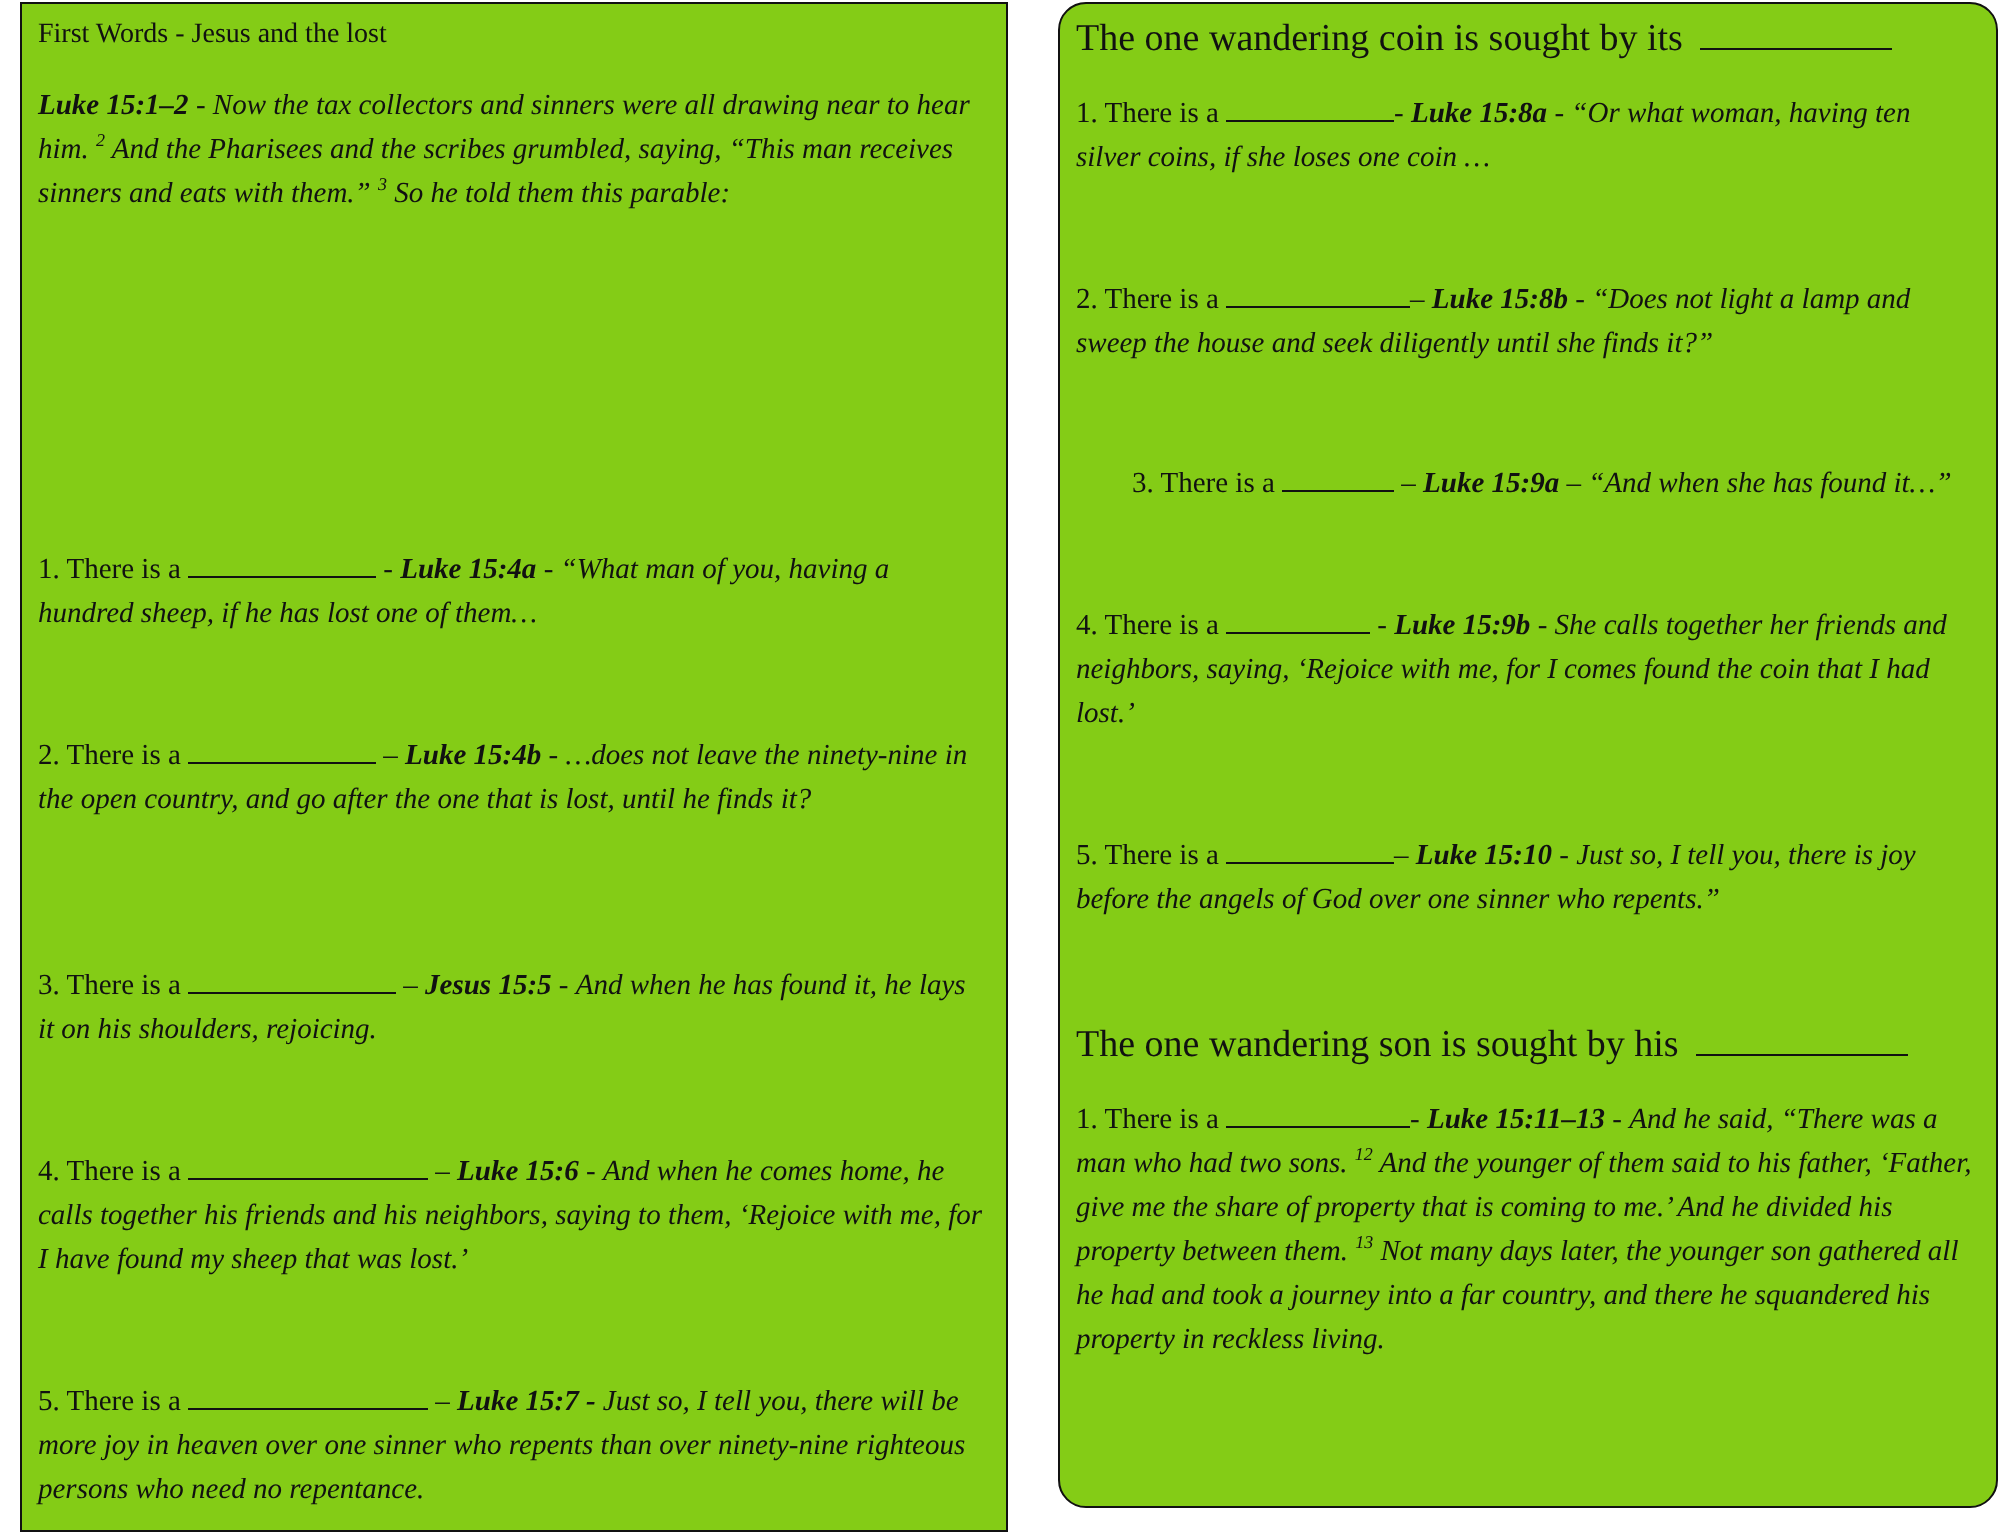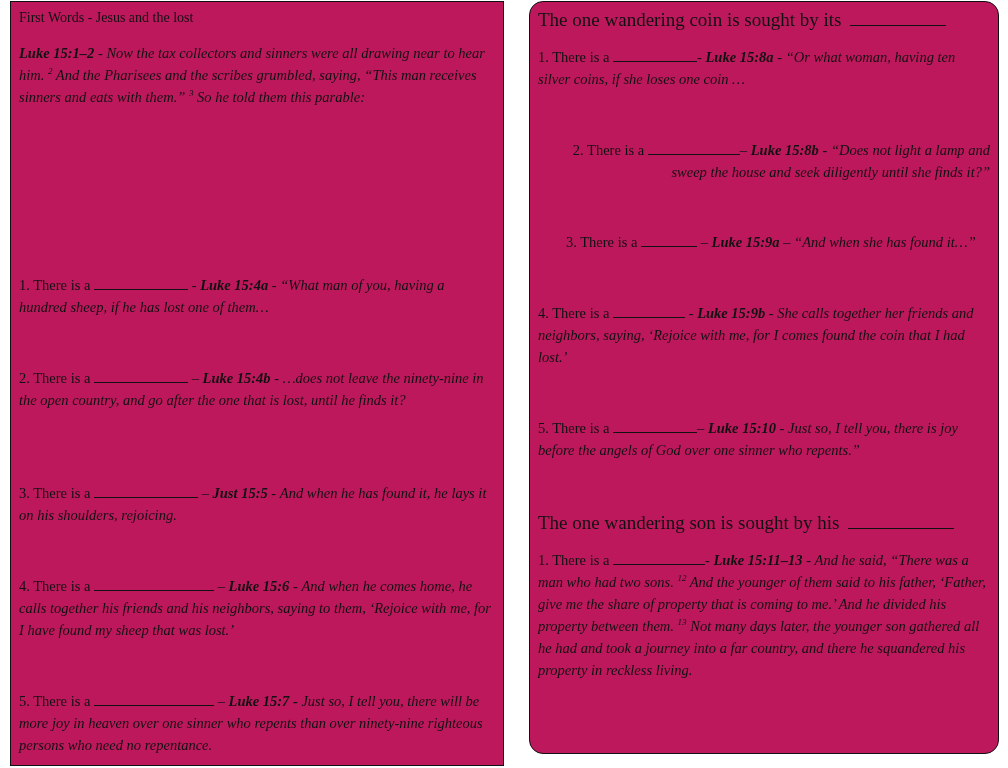--- a/index.html
+++ b/index.html
@@ -1,18 +1,18 @@
 <!DOCTYPE html>
 <html><head>
 <meta charset="utf-8">
 <style>
   html, body { margin: 0; padding: 0; background: #ffffff; }
   body { width: 1008px; height: 768px; position: relative; overflow: hidden;
          font-family: "Liberation Serif", "DejaVu Serif", serif; color: #111; }
-  .panel { position: absolute; border: 1.5px solid #111; box-sizing: border-box; background: #be185d; }
+  .panel { position: absolute; border: 1.5px solid #111; box-sizing: border-box; background: #84cc16; }
   #left  { left: 10px;  top: 1px; width: 494px; height: 765px; }
   #right { left: 529px; top: 1px; width: 470px; height: 753px; border-radius: 14px; }
   .abs { position: absolute; }
   .t { font-size: 14.5px; line-height: 22px; }
   .i { font-style: italic; }
   .b { font-weight: bold; font-style: italic; }
   .h { font-size: 19px; line-height: 24px; }
   .blank { display: inline-block; border-bottom: 1.2px solid #111; height: 14px; vertical-align: baseline; }
   sup { font-size: 9px; line-height: 0; vertical-align: super; }
 </style>
@@ -29,21 +29,21 @@
 
   <div class="abs t" style="left:8px;top:272px;width:475px;">
     <span>1. There is a </span><span class="blank" style="width:94px;"></span><span> - </span><span class="b">Luke 15:4a</span><span>  - </span><span class="i">“What man of you, having a hundred sheep, if he has lost one of them…</span>
   </div>
 
   <div class="abs t" style="left:8px;top:365px;width:475px;">
     <span>2. There is a </span><span class="blank" style="width:94px;"></span><span> – </span><span class="b">Luke 15:4b</span><span> - </span><span class="i"> …does not leave the ninety-nine in the open country, and go after the one that is lost, until he finds it?</span>
   </div>
 
   <div class="abs t" style="left:8px;top:480px;width:475px;">
-    <span>3. There is a </span><span class="blank" style="width:104px;"></span><span> – </span><span class="b">Just 15:5</span><span> - </span><span class="i">And when he has found it, he lays it on his shoulders,  rejoicing.</span>
+    <span>3. There is a </span><span class="blank" style="width:104px;"></span><span> – </span><span class="b">Jesus 15:5</span><span> - </span><span class="i">And when he has found it, he lays it on his shoulders,  rejoicing.</span>
   </div>
 
   <div class="abs t" style="left:8px;top:573px;width:475px;">
     <span>4. There is a </span><span class="blank" style="width:120px;"></span><span> – </span><span class="b">Luke 15:6</span><span> -  </span><span class="i">And when he comes home, he calls together his friends and his neighbors, saying to them, ‘Rejoice with me, for I have found my sheep that was lost.’</span>
   </div>
 
   <div class="abs t" style="left:8px;top:688px;width:475px;">
     <span>5. There is a </span><span class="blank" style="width:120px;"></span><span> – </span><span class="b">Luke 15:7 -</span><span> </span><span class="i">Just so, I tell you, there will be more joy in heaven over one sinner who repents than over ninety-nine righteous persons who need no repentance.</span>
   </div>
 </div>
@@ -51,21 +51,21 @@
 <div id="right" class="panel">
   <div class="abs h" style="left:8px;top:6px;">
     <span>The one wandering  coin is sought by its</span>
     <span class="blank" style="width:96px;margin-left:4px;"></span>
   </div>
 
   <div class="abs t" style="left:8px;top:44px;width:452px;">
     <span>1. There is a </span><span class="blank" style="width:84px;"></span><span>- </span><span class="b">Luke 15:8a</span><span>  - </span><span class="i">“Or what woman, having ten silver coins, if she loses one coin …</span>
   </div>
 
-  <div class="abs t" style="left:8px;top:137px;width:452px;text-align:right;">
+  <div class="abs t" style="left:8px;top:137px;width:452px;">
     <span>2. There is a </span><span class="blank" style="width:92px;"></span><span>– </span><span class="b">Luke 15:8b</span><span> -  </span><span class="i">“Does not light a lamp and sweep the house and seek diligently  until she finds it?”</span>
   </div>
 
   <div class="abs t" style="left:8px;top:229px;width:452px;margin-left:28px;">
     <span>3. There is a </span><span class="blank" style="width:56px;"></span><span> – </span><span class="b">Luke 15:9a</span><span> – </span><span class="i">“And when she has found it…”</span>
   </div>
 
   <div class="abs t" style="left:8px;top:300px;width:452px;">
     <span>4. There is a </span><span class="blank" style="width:72px;"></span><span> - </span><span class="b">Luke 15:9b</span><span> - </span><span class="i">She calls together her friends and neighbors, saying,  ‘Rejoice with me, for I comes found the coin that I had lost.’</span>
   </div>

